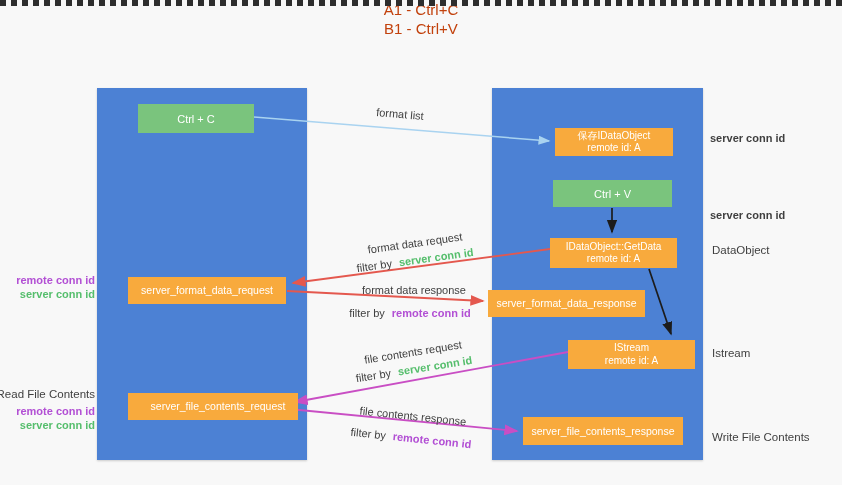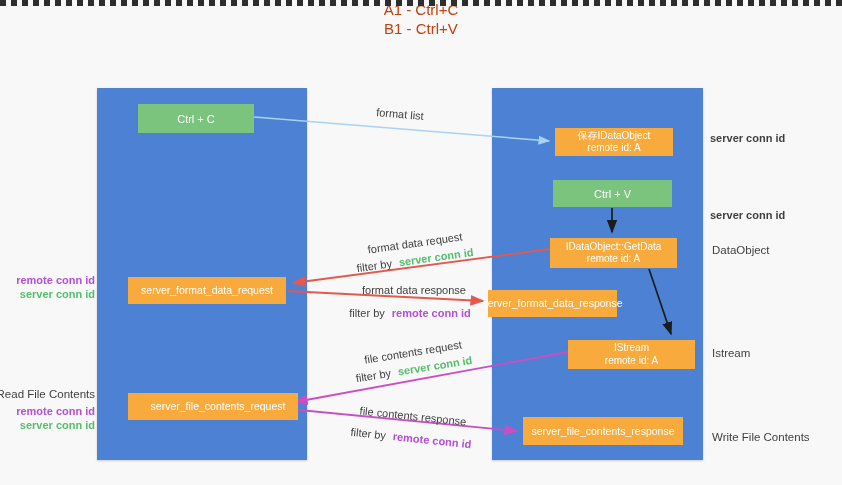--- a/index.html
+++ b/index.html
@@ -103,21 +103,21 @@
     <div>IDataObject::GetData</div>
     <div>remote id: A</div>
   </div>
   <div class="abs node orange-node" style="left:568px; top:340px; width:127px; height:29px;">
     <div>IStream</div>
     <div>remote id: A</div>
   </div>
   <div class="abs node orange-node single" style="left:128px; top:277px; width:158px; height:27px;">
     <div>server_format_data_request</div>
   </div>
-  <div class="abs node orange-node single" style="left:488px; top:290px; width:129px; height:27px;">
+  <div class="abs node orange-node single" style="left:488px; top:290px; width:157px; height:27px;">
     <div>server_format_data_response</div>
   </div>
   <div class="abs node orange-node single" style="left:128px; top:393px; width:160px; height:27px;padding-left:10px;">
     <div>server_file_contents_request</div>
   </div>
   <div class="abs node orange-node single" style="left:523px; top:417px; width:160px; height:28px;">
     <div>server_file_contents_response</div>
   </div>
 
   <div class="abs arrow-label centered" style="left:400px; top:114px; transform:translate(-50%,-50%) rotate(5deg);">

